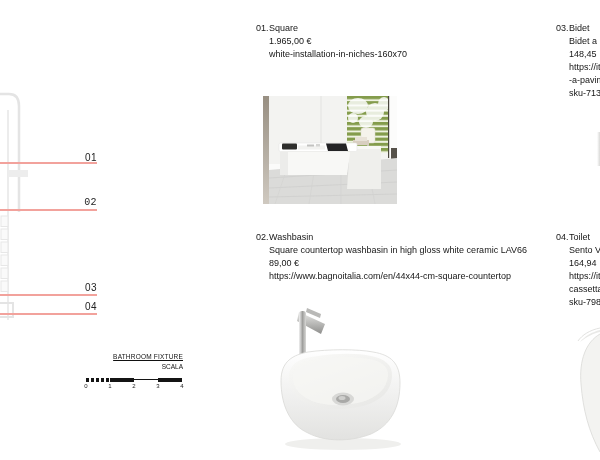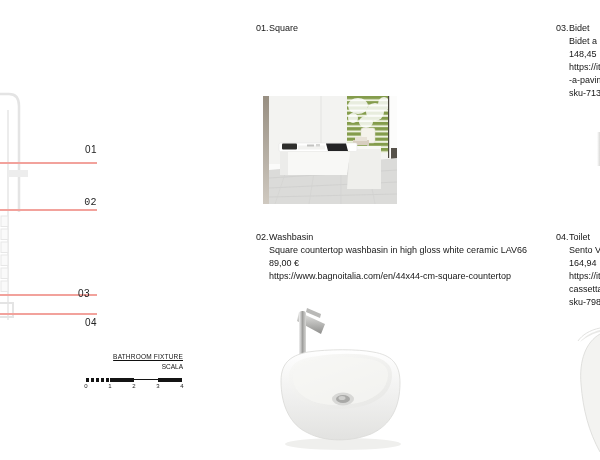--- a/index.html
+++ b/index.html
@@ -47,43 +47,45 @@
       <rect x="1" y="180" width="7" height="10.5"></rect>
       <rect x="1" y="193" width="7" height="10.5"></rect>
     </g>
     <path d="M0,215 L13,215 L13,229 L0,229" fill="none" stroke="#e4e4e4" stroke-width="2"></path>
   </svg>
 
   <div class="leader" style="top:162px;width:97px;background:#f2a29c;"></div>
   <div class="leader" style="top:209px;width:97px;background:#f2a29c;"></div>
   <div class="leader" style="top:294px;width:97px;background:#f2a29c;"></div>
   <div class="leader" style="top:313px;width:97px;background:#f2a29c;"></div>
-  <div class="callout-label" style="left:71px;top:144px;">01</div>
+  <div class="callout-label" style="left:71px;top:152px;">01</div>
   <div class="callout-label" style="left:71px;top:197px;font-family:Liberation Mono, monospace;">02</div>
-  <div class="callout-label" style="left:71px;top:288px;text-align:center;">03</div>
-  <div class="callout-label" style="left:71px;top:317px;">04</div>
+  <div class="callout-label" style="left:71px;top:282px;">03</div>
+  <div class="callout-label" style="left:71px;top:301px;">04</div>
 
   <div class="tb-title" style="top:353px;">BATHROOM FIXTURE</div>
   <div class="tb-sub" style="top:363px;">SCALA</div>
   <div class="scalebar">
     <div class="baseline"></div>
     <div class="seg seg-check"></div>
     <div class="seg seg-solid-a"></div>
     <div class="seg seg-solid-b"></div>
     <span class="tick-num" style="left:2px;">0</span>
     <span class="tick-num" style="left:26px;">1</span>
     <span class="tick-num" style="left:50px;">2</span>
     <span class="tick-num" style="left:74px;">3</span>
     <span class="tick-num" style="left:98px;">4</span>
   </div>
 
   <div class="item" style="left:256px;top:22px;">
     <div class="row">
       <span class="num">01.</span><span>Square</span>
     </div>
+    <div class="row line">1.965,00 €</div>
+    <div class="row line">white-installation-in-niches-160x70</div>
   </div>
 
   <div class="item" style="left:256px;top:231px;">
     <div class="row">
       <span class="num">02.</span><span>Washbasin</span>
     </div>
     <div class="row line">Square countertop washbasin in high gloss white ceramic LAV66</div>
     <div class="row line">89,00 €</div>
     <div class="row line">https://www.bagnoitalia.com/en/44x44-cm-square-countertop</div>
   </div>

